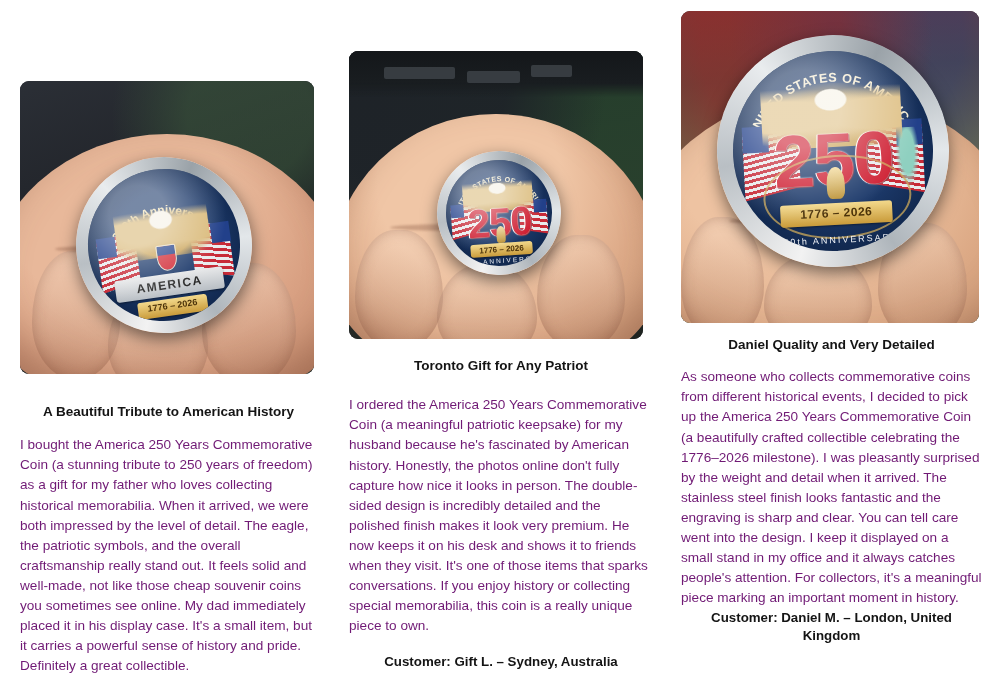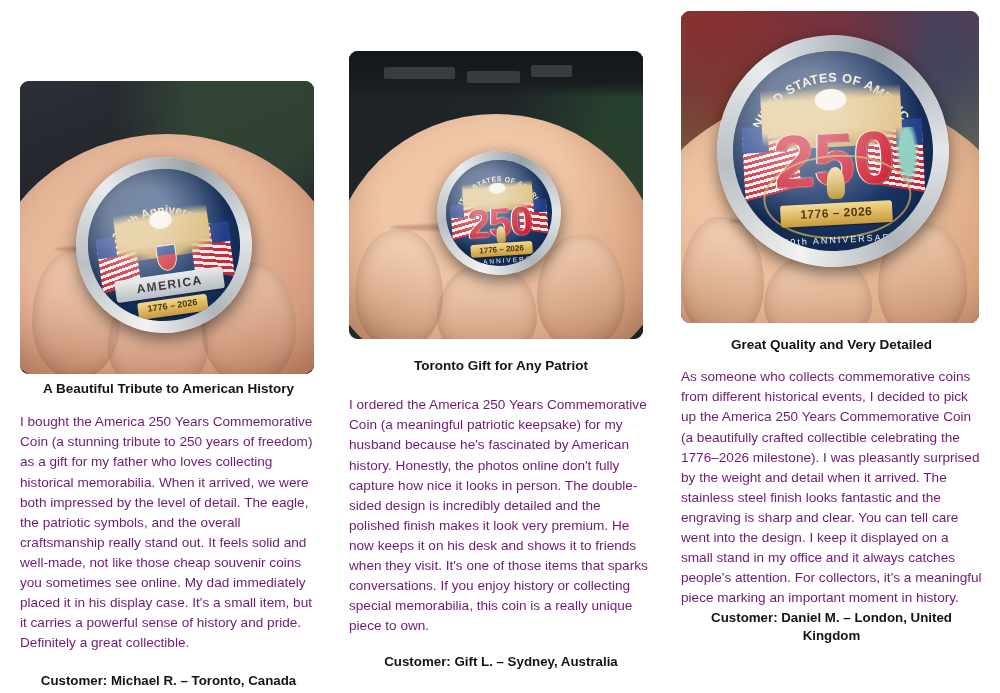--- a/index.html
+++ b/index.html
@@ -40,21 +40,21 @@
   .photo-2 { width: 294px; height: 288px; margin-top: 51px; }
   .photo-3 { width: 298px; height: 312px; margin-top: 11px; }
 
   .review-title {
     font-size: 13.5px;
     font-weight: bold;
     text-align: center;
     line-height: 1.35;
     color: #141414;
   }
-  .t1 { margin-top: 6px; }
+  .t1 { margin-top: 29px; }
   .t2 { margin-top: 18px; }
   .t3 { margin-top: 13px; }
 
   .review-body {
     font-size: 13.6px;
     line-height: 1.48;
     color: #701a75;
     text-align: left;
   }
   .b1 { margin-top: 14px; }
@@ -395,18 +395,18 @@
           <div class="wreath" style="left:14%; top:52%; width:72%; height:40%;"></div>
           <div class="banner gold-banner" style="top:76%; width:56%; height:11%; font-size:12px; line-height:21px; letter-spacing:0.5px;">
             <span>1776 – 2026</span>
           </div>
           <div class="stars" style="bottom:3%; font-size:9px;">250th ANNIVERSARY</div>
           <div class="glow"></div>
         </div>
       </div>
     </div>
 
-    <div class="review-title t3">Great Quality and Very Detailed</div>
+    <div class="review-title t3">Daniel Quality and Very Detailed</div>
     <div class="review-body b3">As someone who collects commemorative coins from different historical events, I decided to pick up the America 250 Years Commemorative Coin (a beautifully crafted collectible celebrating the 1776–2026 milestone). I was pleasantly surprised by the weight and detail when it arrived. The stainless steel finish looks fantastic and the engraving is sharp and clear. You can tell care went into the design. I keep it displayed on a small stand in my office and it always catches people's attention. For collectors, it's a meaningful piece marking an important moment in history.</div>
     <div class="customer c3">Customer: Daniel M. – London, United Kingdom</div>
   </div>
 
 </div>
 
 </body></html>

